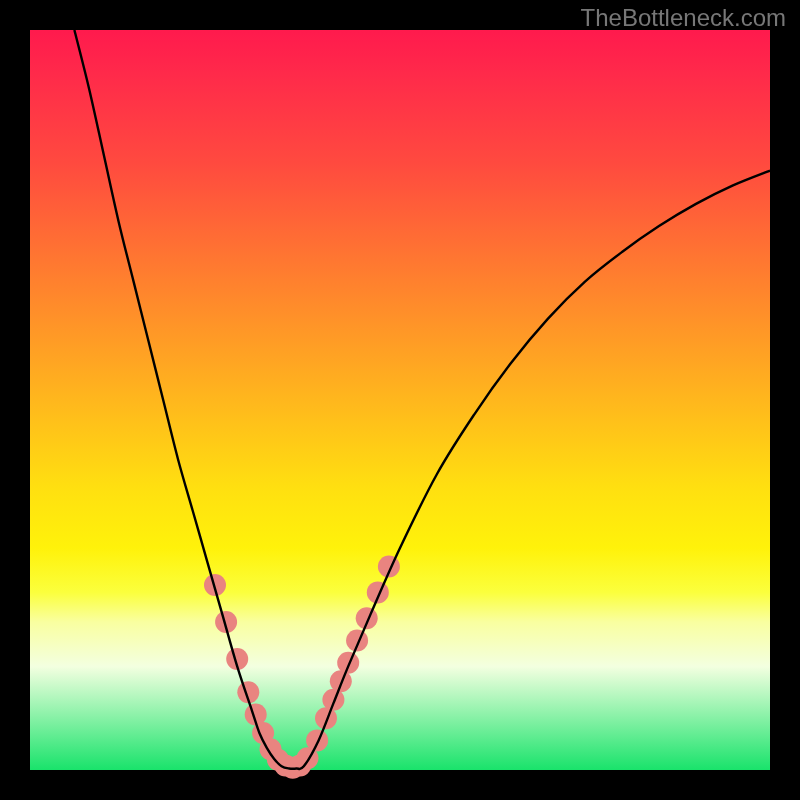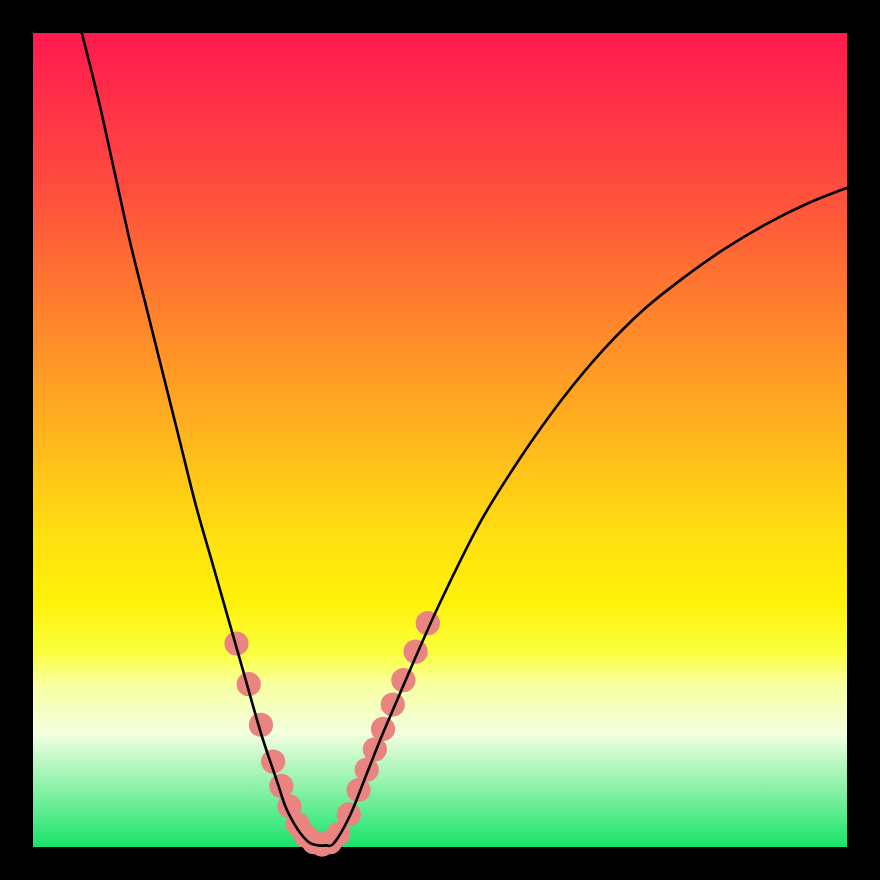--- a/index.html
+++ b/index.html
@@ -83,13 +83,14 @@
           <circle cx="310.80" cy="651.20" r="11" fill="#e98480"></circle>
           <circle cx="318.20" cy="632.70" r="11" fill="#e98480"></circle>
           <circle cx="327.08" cy="610.50" r="11" fill="#e98480"></circle>
           <circle cx="336.70" cy="588.30" r="11" fill="#e98480"></circle>
           <circle cx="347.80" cy="562.40" r="11" fill="#e98480"></circle>
           <circle cx="358.90" cy="536.50" r="11" fill="#e98480"></circle>
         </g>
       <path id="curve-path" fill="none" stroke="#000000" stroke-width="2.4" d="M 44.40 0.00 C 46.87 9.87, 54.27 38.23, 59.20 59.20 C 64.13 80.17, 69.07 103.60, 74.00 125.80 C 78.93 148.00, 83.87 171.43, 88.80 192.40 C 93.73 213.37, 98.67 231.87, 103.60 251.60 C 108.53 271.33, 113.47 291.07, 118.40 310.80 C 123.33 330.53, 128.27 350.27, 133.20 370.00 C 138.13 389.73, 143.07 410.70, 148.00 429.20 C 152.93 447.70, 157.87 463.73, 162.80 481.00 C 167.73 498.27, 172.67 515.53, 177.60 532.80 C 182.53 550.07, 187.47 567.33, 192.40 584.60 C 197.33 601.87, 202.27 620.37, 207.20 636.40 C 212.13 652.43, 218.30 669.70, 222.00 680.80 C 225.70 691.90, 226.93 696.83, 229.40 703.00 C 231.87 709.17, 234.33 713.48, 236.80 717.80 C 239.27 722.12, 241.73 725.82, 244.20 728.90 C 246.67 731.98, 249.13 734.70, 251.60 736.30 C 254.07 737.90, 256.53 738.15, 259.00 738.52 C 261.47 738.89, 263.93 738.89, 266.40 738.52 C 268.87 738.15, 270.10 740.99, 273.80 736.30 C 277.50 731.61, 283.67 720.88, 288.60 710.40 C 293.53 699.92, 298.47 685.73, 303.40 673.40 C 308.33 661.07, 312.03 651.20, 318.20 636.40 C 324.37 621.60, 331.77 604.33, 340.40 584.60 C 349.03 564.87, 358.90 541.43, 370.00 518.00 C 381.10 494.57, 394.67 466.20, 407.00 444.00 C 419.33 421.80, 431.67 403.30, 444.00 384.80 C 456.33 366.30, 468.67 349.03, 481.00 333.00 C 493.33 316.97, 505.67 302.17, 518.00 288.60 C 530.33 275.03, 542.67 262.70, 555.00 251.60 C 567.33 240.50, 579.67 231.25, 592.00 222.00 C 604.33 212.75, 616.67 204.12, 629.00 196.10 C 641.33 188.08, 653.67 180.68, 666.00 173.90 C 678.33 167.12, 690.67 160.95, 703.00 155.40 C 715.33 149.85, 733.83 143.07, 740.00 140.60"></path>
     </svg>
   </div>
+  <div class="watermark">TheBottleneck.com</div>
 </div>
 
 </body></html>

